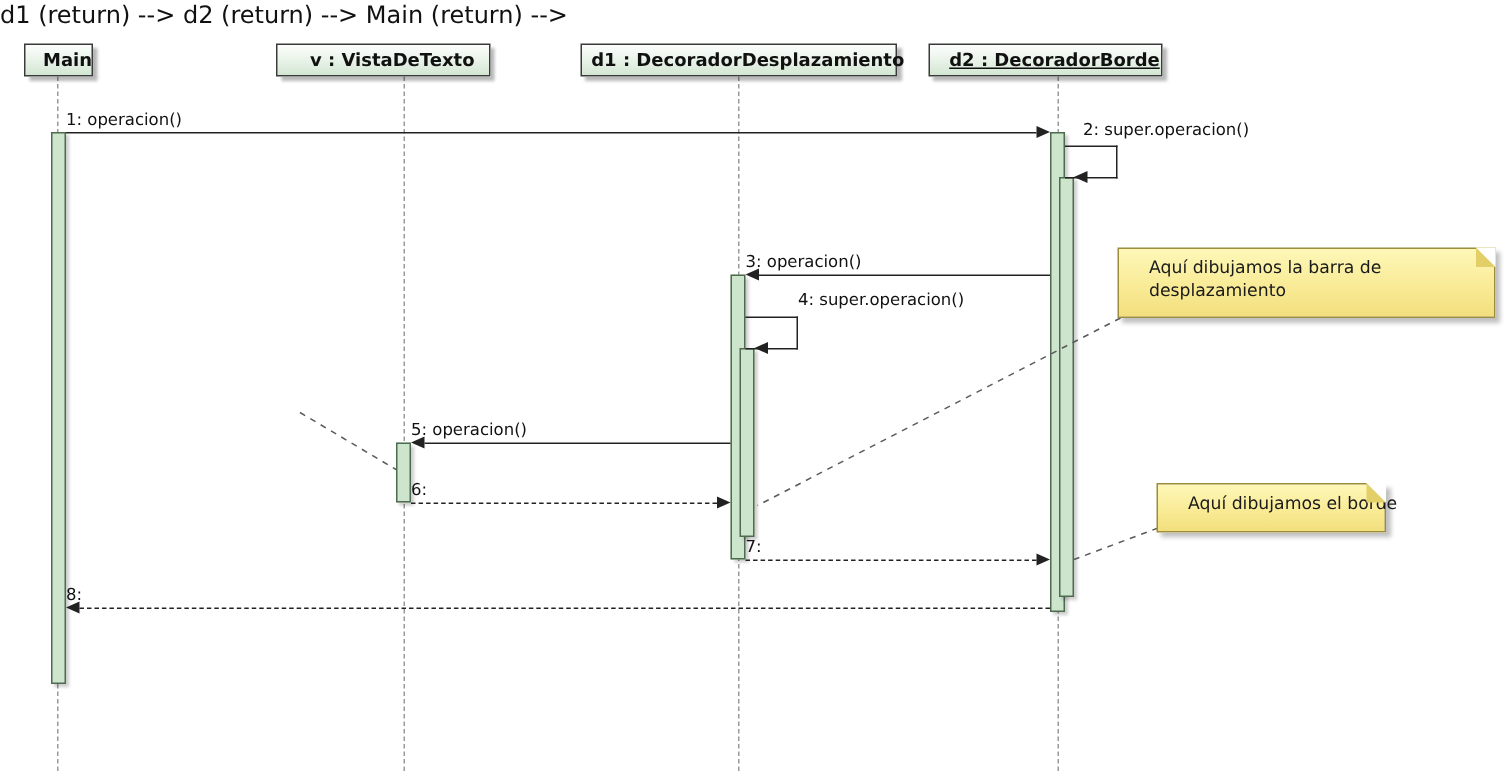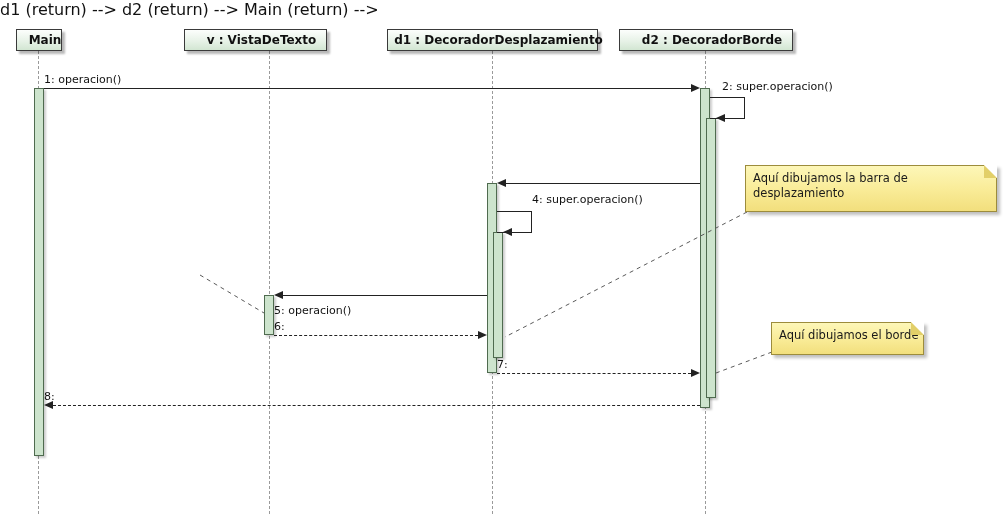--- a/index.html
+++ b/index.html
@@ -34,21 +34,21 @@
   .ah{position:absolute;width:0;height:0;border-top:4.5px solid transparent;border-bottom:4.5px solid transparent;z-index:4;}
   .ah.r{border-left:9px solid #222;}
   .ah.l{border-right:9px solid #222;}
   .mlabel{position:absolute;font-size:11px;color:#111;z-index:4;white-space:nowrap;}
   .mlabel.center{text-align:left;}
   .note{
     position:absolute;box-sizing:border-box;
     background:linear-gradient(180deg,#fdf7b8 0%,#f9eb96 55%,#f2df7d 100%);
     border:1px solid #9c8c3c;
     box-shadow:3px 3px 3px rgba(0,0,0,0.25);
-    font-size:11.5px;line-height:1.3;padding:5px 7px;color:#1a1a1a;
+    font-size:11.5px;line-height:1.3;padding:5px 20px;color:#1a1a1a;
     z-index:6;
   }
   .fold{
     position:absolute;top:-1px;right:-1px;width:0;height:0;
     border-style:solid;border-width:0 13px 13px 0;
     border-color:transparent #ffffff #e2cf68 transparent;
   }
   #connectors{position:absolute;left:0;top:0;z-index:3;pointer-events:none;}
 </style>
 </head>
@@ -65,21 +65,21 @@
   
   <div class="pbox" style="left:16px;top:29px;width:46px;">
     <span>Main</span>
   </div>
   <div class="pbox" style="left:184px;top:29px;width:143px;">
     <span>v : VistaDeTexto</span>
   </div>
   <div class="pbox" style="left:387px;top:29px;width:211px;">
     <span>d1 : DecoradorDesplazamiento</span>
   </div>
-  <div class="pbox" style="left:619px;top:29px;width:174px;">
+  <div class="pbox" style="left:619px;top:29px;width:156px;text-decoration:underline;">
     <span>d2 : DecoradorBorde</span>
   </div>
 
   
   <div class="act" style="left:34px;top:88px;height:368px;"></div>
   <div class="act" style="left:700px;top:88px;height:320px;"></div>
   <div class="act" style="left:706px;top:118px;height:280px;"></div>
   <div class="act" style="left:487px;top:183px;height:190px;"></div>
   <div class="act" style="left:493px;top:232px;height:126px;"></div>
   <div class="act" style="left:264px;top:295px;height:40px;"></div>
@@ -95,30 +95,31 @@
   <div class="mlabel center" style="left:44px;top:73px;width:656px;">1: operacion()</div>
   <div class="mline" style="left:44px;top:88px;width:647px;"></div>
   <div class="ah r" style="left:691px;top:84px;"></div>
 
   
   <div class="mlabel" style="left:722px;top:80px;">2: super.operacion()</div>
   <div class="selfloop" style="left:710px;top:97px;"></div>
   <div class="ah l" style="left:716px;top:114px;"></div>
 
   
+  <div class="mlabel center" style="left:497px;top:168px;width:203px;">3: operacion()</div>
   <div class="mline" style="left:506px;top:183px;width:194px;"></div>
   <div class="ah l" style="left:497px;top:179px;"></div>
 
   
   <div class="mlabel" style="left:508px;top:193px;margin-left:24px;">4: super.operacion()</div>
   <div class="selfloop" style="left:497px;top:211px;"></div>
   <div class="ah l" style="left:503px;top:228px;"></div>
 
   
-  <div class="mlabel center" style="left:274px;top:280px;width:213px;margin-top:24px;">5: operacion()</div>
+  <div class="mlabel center" style="left:274px;top:280px;width:213px;">5: operacion()</div>
   <div class="mline" style="left:283px;top:295px;width:204px;"></div>
   <div class="ah l" style="left:274px;top:291px;"></div>
 
    d1 (return) --&gt;
   <div class="mlabel center" style="left:274px;top:320px;width:213px;">6:</div>
   <div class="mline dashed" style="left:274px;top:335px;width:204px;"></div>
   <div class="ah r" style="left:478px;top:331px;"></div>
 
    d2 (return) --&gt;
   <div class="mlabel center" style="left:497px;top:358px;width:203px;">7:</div>

